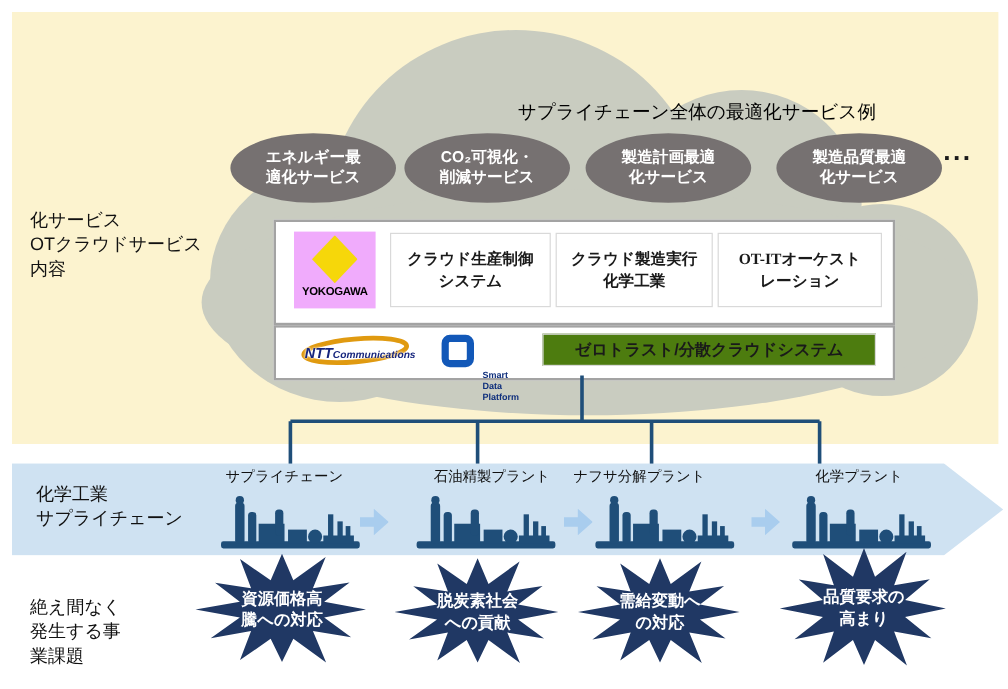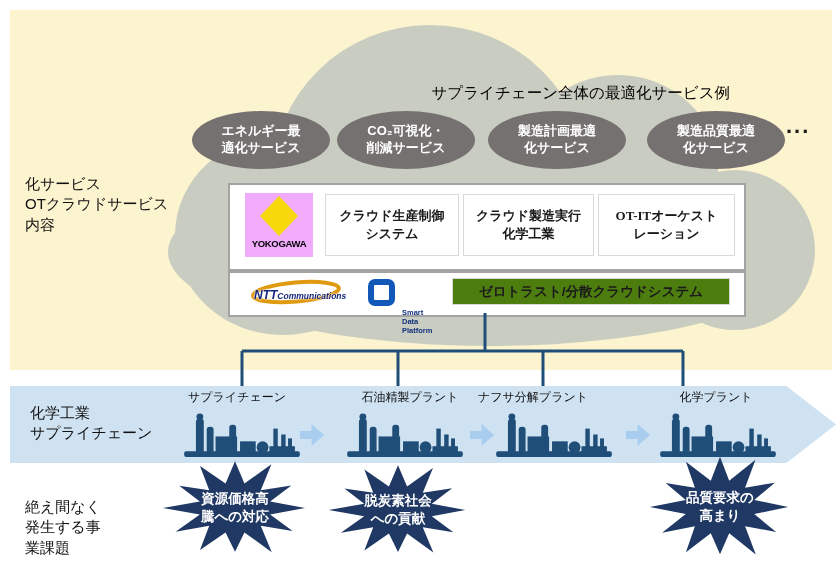--- a/index.html
+++ b/index.html
@@ -237,20 +237,27 @@
     <div class="burst-label preline">資源価格高
 騰への対応</div>
   </div>
   <div class="abs burst b2">
     <svg viewBox="-110 -105 220 210" preserveAspectRatio="none">
       <polygon fill="currentColor" points="100,0 50.2,13.5 82.3,47.5 36.8,36.8 52.5,90.9 13.5,50.2 0,90 -13.5,50.2 -50,86.6 -36.8,36.8 -84.9,49 -50.2,13.5 -103,0 -50.2,-13.5 -79.7,-46 -36.8,-36.8 -50,-86.6 -13.5,-50.2 0,-96 13.5,-50.2 52,-90.1 36.8,-36.8 80.5,-46.5 50.2,-13.5"></polygon>
     </svg>
     <div class="burst-label preline">脱炭素社会
 への貢献</div>
   </div>
+  <div class="abs burst b3">
+    <svg viewBox="-110 -105 220 210" preserveAspectRatio="none">
+      <polygon fill="currentColor" points="100,0 50.2,13.5 82.3,47.5 36.8,36.8 52.5,90.9 13.5,50.2 0,90 -13.5,50.2 -50,86.6 -36.8,36.8 -84.9,49 -50.2,13.5 -103,0 -50.2,-13.5 -79.7,-46 -36.8,-36.8 -50,-86.6 -13.5,-50.2 0,-96 13.5,-50.2 52,-90.1 36.8,-36.8 80.5,-46.5 50.2,-13.5"></polygon>
+    </svg>
+    <div class="burst-label preline">需給変動へ
+の対応</div>
+  </div>
   <div class="abs burst b4">
     <svg viewBox="-110 -105 220 210" preserveAspectRatio="none">
       <polygon fill="currentColor" points="100,0 50.2,13.5 82.3,47.5 36.8,36.8 52.5,90.9 13.5,50.2 0,90 -13.5,50.2 -50,86.6 -36.8,36.8 -84.9,49 -50.2,13.5 -103,0 -50.2,-13.5 -79.7,-46 -36.8,-36.8 -50,-86.6 -13.5,-50.2 0,-96 13.5,-50.2 52,-90.1 36.8,-36.8 80.5,-46.5 50.2,-13.5"></polygon>
     </svg>
     <div class="burst-label preline">品質要求の
 高まり</div>
   </div>
 
 </div>
 

